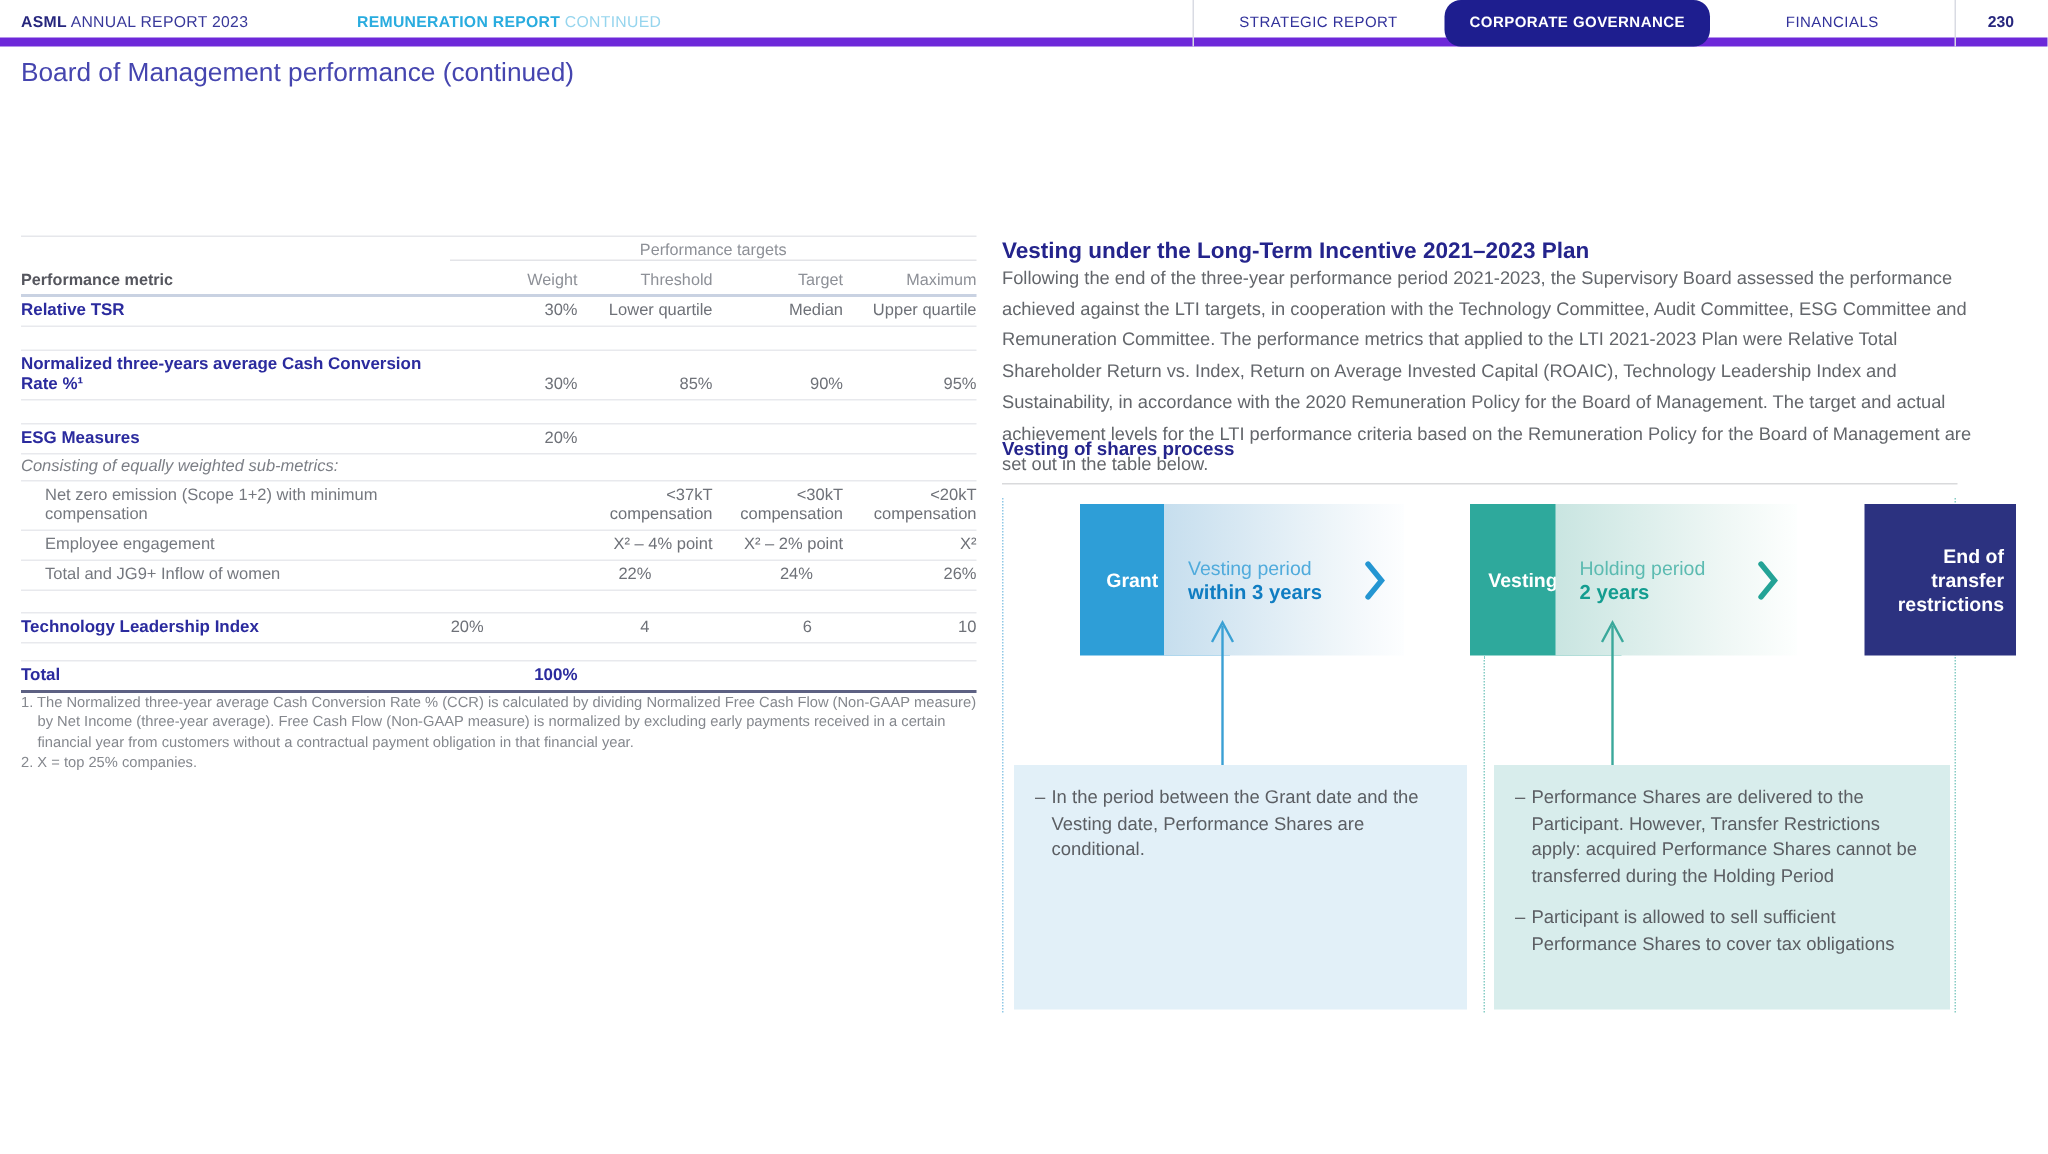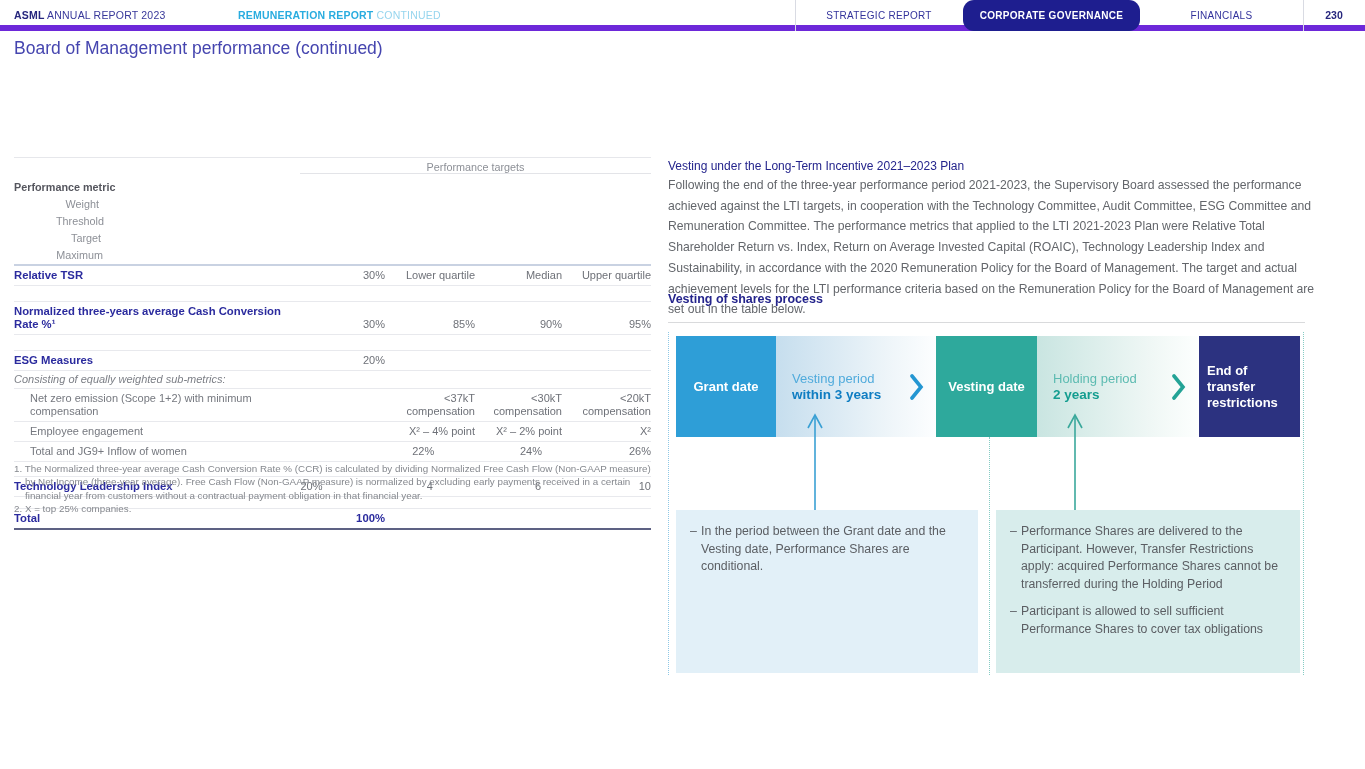--- a/index.html
+++ b/index.html
@@ -21,47 +21,47 @@
 
   
   .perf-table { position:absolute; left:14px; top:157px; width:637px; border-top:1px solid #e6e7eb; font-size:11px; color:#6e7178; }
   .t-row { display:flex; align-items:flex-start; border-bottom:1px solid #e8e9ed; }
   .t-row.vbottom { align-items:flex-end; }
   .c-label { width:286px; padding:3px 6px 3px 0; line-height:13px; }
   .c1 { width:85px; } .c2 { width:90px; } .c3 { width:87px; } .c4 { width:89px; }
   .c1,.c2,.c3,.c4 { text-align:right; padding:3px 0 3px 2px; line-height:13px; }
   .group-row { display:flex; border-bottom:none; height:21px; }
   .group-span { width:351px; margin-left:286px; text-align:center; font-size:10.8px; color:#8d9097; padding-top:3px; border-bottom:1px solid #e3e4e8; }
-  .head-row { border-bottom:2px solid #c9d2e2;flex-direction:column; }
+  .head-row { border-bottom:2px solid #c9d2e2; }
   .head-row .c-label { font-weight:bold; color:#55565e; font-size:10.8px; padding-top:2px; padding-bottom:2px; }
   .head-row .c1,.head-row .c2,.head-row .c3,.head-row .c4 { color:#8d9097; font-size:10.8px; padding-top:2px; padding-bottom:2px; }
   .metric .c-label { font-weight:bold; color:#2b2b9e; font-size:11.3px; }
   .t-row.r18 { min-height:18px; } .t-row.r19 { min-height:19px;gap:47px; } .t-row.r31 { min-height:31px; }
   .spacer16 { height:16px; border-bottom:1px solid #e8e9ed; }
   .spacer15 { height:15px; border-bottom:1px solid #e8e9ed; }
   .spacer12 { height:12px; border-bottom:1px solid #e8e9ed; }
   .italic-row { min-height:15px; }
   .italic-row .c-label { width:637px; font-style:italic; color:#7c7f86; padding-top:2px; padding-bottom:2px; }
   .sub .c-label { padding-left:16px; color:#75787f; }
   .total-row { border-bottom:2px solid #5d6183; min-height:19px; }
   .total-row .c-label, .total-row .c1 { font-weight:bold; color:#2b2b9e; font-size:11.3px; }
   .footnotes { position:absolute; left:14px; top:462px; width:648px; font-size:9.8px; line-height:13.4px; color:#85888e; }
   .fn { padding-left:11px; text-indent:-11px; }
 
   
-  .lti-heading { position:absolute; left:668px; top:159px; font-size:12px; font-weight:normal; color:#24248c; }
+  .lti-heading { position:absolute; left:668px; top:159px; font-size:15px; font-weight:bold; color:#24248c; }
   .lti-body { position:absolute; left:668px; top:175px; width:648px; font-size:12.2px; line-height:20.7px; color:#63666b; }
   .process-heading { position:absolute; left:668px; top:292px; font-size:12.5px; font-weight:bold; color:#24248c; }
   .process-rule { position:absolute; left:668px; top:322px; width:637px; height:0; border-top:1px solid #d9dadc; }
 
   .diagram { position:absolute; left:668px; top:330px; width:637px; height:345px; }
   .dot-line { position:absolute; width:0; }
   .dot-blue { border-left:1.5px dotted #8fc8e6; }
   .dot-teal { border-left:1.5px dotted #85ccc4; }
-  .stage { position:absolute; top:6px; height:101px; display:flex; align-items:center; justify-content:center; text-align:left; }
+  .stage { position:absolute; top:6px; height:101px; display:flex; align-items:center; justify-content:center; text-align:right;margin-left:44px; }
   .stage-solid { color:#ffffff; font-weight:bold; font-size:13px; line-height:16px; }
   .st-grant { left:8px; width:100px; background:#2e9ed7; }
   .st-vesting { left:268px; width:101px; background:#2ea99c; }
   .st-end { left:531px; width:101px; background:#2c3280; }
   .grad { position:absolute; top:6px; height:101px;text-decoration:underline; }
   .g-blue { left:108px; width:160px; background:linear-gradient(90deg,#c6deee 0%,#eef5f9 70%,#fdfeff 100%); }
   .g-teal { left:369px; width:161px; background:linear-gradient(90deg,#c9e5e1 0%,#eff7f5 70%,#fdfffe 100%); }
   .grad-text { position:absolute; left:16px; top:50%; transform:translateY(-50%); line-height:16px; white-space:nowrap; }
   .g-blue .l1 { font-size:13px; color:#50abdc; }
   .g-blue .l2 { font-size:13.5px; font-weight:bold; color:#0f7dc2; }

